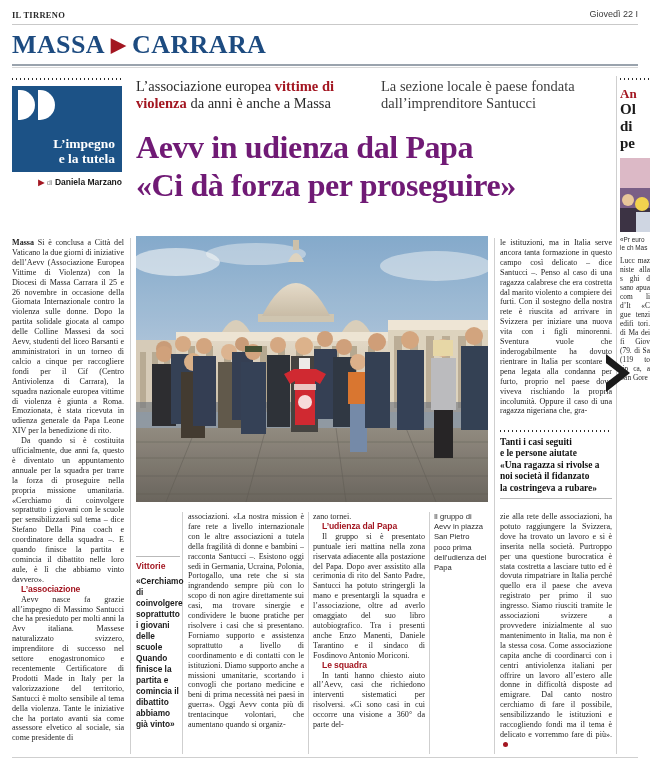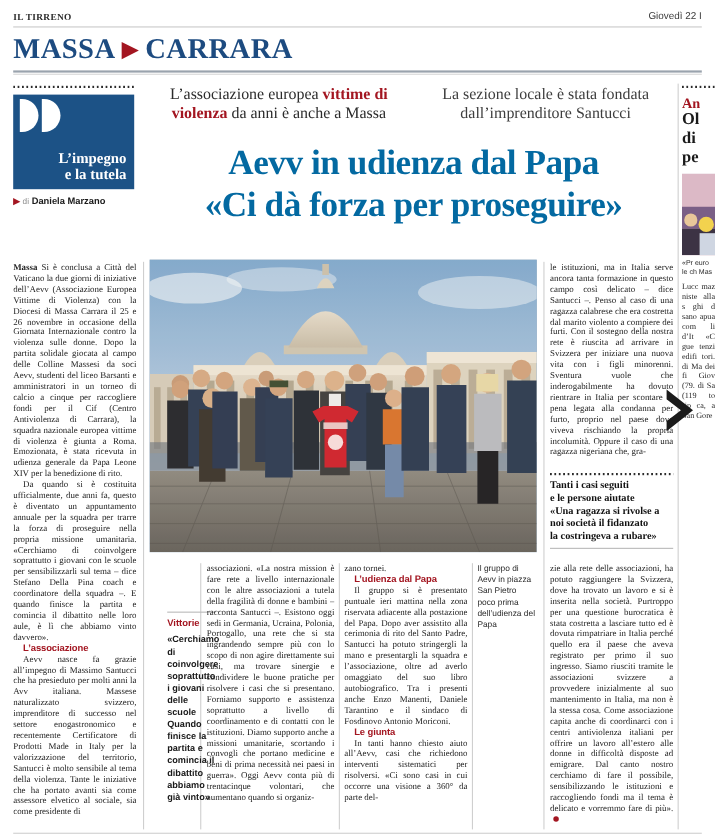--- a/index.html
+++ b/index.html
@@ -77,41 +77,40 @@
   .rail-quoteglyph::before { left: 0; }
   .rail-quoteglyph::after { left: 20px; }
   .rail-box-label {
     position: absolute; right: 7px; bottom: 6px;
     text-align: right; color: #ffffff;
     font-family: "Liberation Serif", serif;
     font-size: 13.5px; font-weight: 700; line-height: 15px;
   }
   .rail-byline {
     margin-top: 5px; font-family: "Liberation Sans", sans-serif;
-    font-size: 8.5px; font-weight: 700; color: #1a1a1a; white-space: nowrap;
+    font-size: 8.5px; font-weight: 700; color: #1a1a1a; white-space: nowrap; text-align: right;
   }
   .rail-byline .tri { color: #a31621; font-size: 8px; }
   .rail-byline .di { color: #8c8c8c; font-weight: 400; font-size: 7.5px; }
 
   
   .kicker {
     position: absolute; font-family: "Liberation Serif", serif;
-    font-size: 14.5px; line-height: 17px; color: #2b2b2b; text-align: center;
+    font-size: 14.5px; line-height: 17px; color: #2b2b2b;
   }
   .kicker-a { left: 136px; top: 78px; width: 235px; }
   .kicker-b { left: 381px; top: 78px; width: 230px; color: #3d3d3d; }
   .kicker-a b { color: #a31621; font-weight: 700; }
 
   
   .headline {
     position: absolute; left: 136px; top: 128px; width: 480px;
     font-family: "Liberation Serif", serif; font-weight: 700;
-    color: #0369a1; font-size: 32px; line-height: 38px;
+    color: #701a75; font-size: 32px; line-height: 38px;
     letter-spacing: -0.4px;
-    text-align: center;
   }
   .headline .l2 { display: block; }
 
   
   .photo {
     position: absolute; left: 136px; top: 236px; width: 352px; height: 266px;
     overflow: hidden; background: #8fa8bf;
   }
   .photo svg { display: block; }
 
@@ -139,21 +138,21 @@
   #col2 { left: 188px; top: 512px; width: 116px; height: 242px; }
   #col3 { left: 313px; top: 512px; width: 112px; height: 242px; }
   #col4 { left: 500px; top: 238px; width: 112px; height: 180px; }
   #col5 { left: 500px; top: 512px; width: 112px; height: 242px; }
 
   
   .vrule { position: absolute; border-left: 1px solid #cfcfcf; }
 
   
   .pull {
-    position: absolute; left: 136px; top: 556px; width: 44px; margin-left: 16px;
+    position: absolute; left: 136px; top: 556px; width: 44px;
   }
   .pull-hr { border-top: 1px solid #b9b9b9; width: 100%; }
   .pull-title {
     font-family: "Liberation Sans", sans-serif; font-weight: 700;
     font-size: 8.6px; color: #a31621; margin: 4px 0 5px 0;
   }
   .pull-text {
     font-family: "Liberation Sans", sans-serif; font-weight: 700;
     font-size: 8.3px; line-height: 11px; color: #1a1a1a;
   }
@@ -222,21 +221,21 @@
   </div>
   <div class="rail-byline">
     <span class="tri">▶</span>
     <span class="di">di</span>
     <span>Daniela Marzano</span>
   </div>
 </div>
 
 <div class="kicker kicker-a"><span>L’associazione europea </span><b>vittime</b> <b>di violenza</b><span> da anni è anche a Massa</span></div>
 
-<div class="kicker kicker-b"><span>La sezione locale è stata fondata</span><br><span>dall’imprenditore Santucci</span></div>
+<div class="kicker kicker-b"><span>La sezione locale è paese fondata</span><br><span>dall’imprenditore Santucci</span></div>
 
 <div class="headline">
   <span>Aevv in udienza dal Papa</span>
   <span class="l2">«Ci dà forza per proseguire»</span>
 </div>
 
 <div class="photo">
   <svg width="352" height="266" viewBox="0 0 352 266">
     <defs>
       <linearGradient id="sky" x1="0" y1="0" x2="0" y2="1">
@@ -414,21 +413,21 @@
 </div>
 
 <div class="col" id="col2">
   <p class="noind">associazioni. «La nostra mission è fare rete a livello internazionale con le altre associazioni a tutela della fragilità di donne e bambini – racconta Santucci –. Esistono oggi sedi in Germania, Ucraina, Polonia, Portogallo, una rete che si sta ingrandendo sempre più con lo scopo di non agire direttamente sui casi, ma trovare sinergie e condividere le buone pratiche per risolvere i casi che si presentano. Forniamo supporto e assistenza soprattutto a livello di coordinamento e di contatti con le istituzioni. Diamo supporto anche a missioni umanitarie, scortando i convogli che portano medicine e beni di prima necessità nei paesi in guerra». Oggi Aevv conta più di trentacinque volontari, che aumentano quando si organiz-</p>
 </div>
 
 <div class="col" id="col3">
   <p class="noind">zano tornei.</p>
   <p class="subhead">L’udienza dal Papa</p>
   <p>Il gruppo si è presentato puntuale ieri mattina nella zona riservata adiacente alla postazione del Papa. Dopo aver assistito alla cerimonia di rito del Santo Padre, Santucci ha potuto stringergli la mano e presentargli la squadra e l’associazione, oltre ad averlo omaggiato del suo libro autobiografico. Tra i presenti anche Enzo Manenti, Daniele Tarantino e il sindaco di Fosdinovo Antonio Moriconi.</p>
-  <p class="subhead">Le giunta</p>
+  <p class="subhead">Le squadra</p>
   <p>In tanti hanno chiesto aiuto all’Aevv, casi che richiedono interventi sistematici per risolversi. «Ci sono casi in cui occorre una visione a 360° da parte del-</p>
 </div>
 
 <div class="caption">Il gruppo di Aevv in piazza San Pietro poco prima dell’udienza del Papa</div>
 
 <div class="col" id="col4">
   <p class="noind">le istituzioni, ma in Italia serve ancora tanta formazione in questo campo così delicato – dice Santucci –. Penso al caso di una ragazza calabrese che era costretta dal marito violento a compiere dei furti. Con il sostegno della nostra rete è riuscita ad arrivare in Svizzera per iniziare una nuova vita con i figli minorenni. Sventura vuole che inderogabilmente ha dovuto rientrare in Italia per scontare la pena legata alla condanna per furto, proprio nel paese dove viveva rischiando la propria incolumità. Oppure il caso di una ragazza nigeriana che, gra-</p>
 </div>
 
 <div class="boxq">

